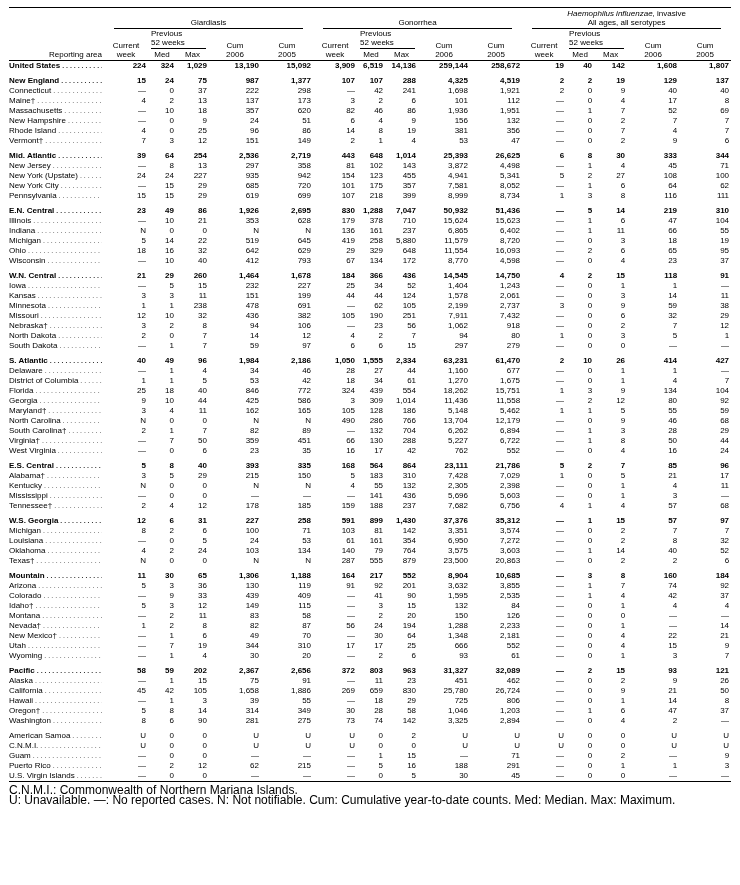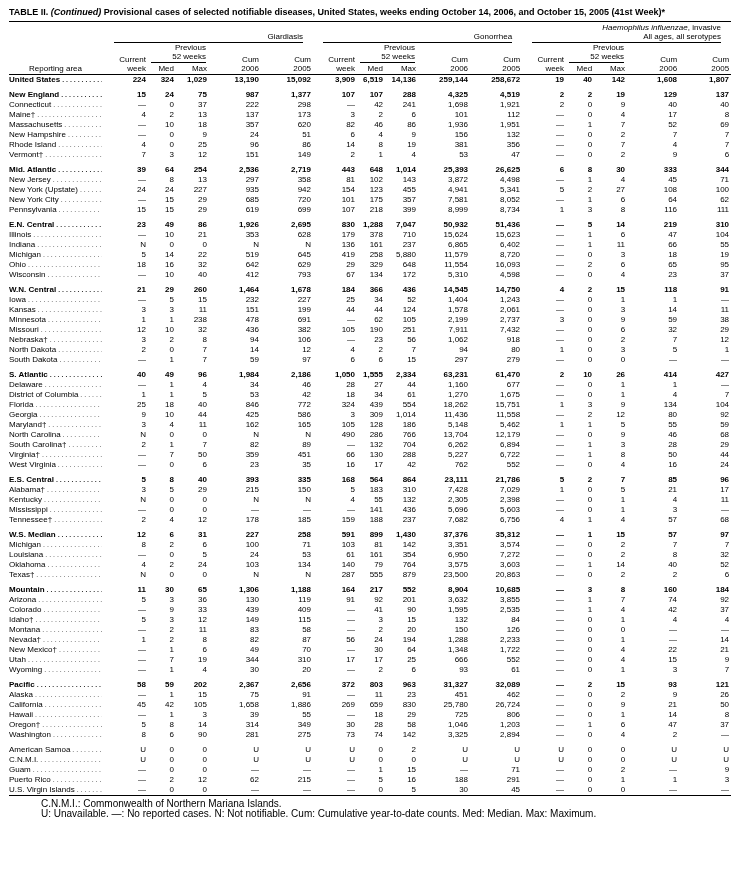--- a/index.html
+++ b/index.html
@@ -26,27 +26,26 @@
     border-top: 1px solid #000;
     border-bottom: 1px solid #000;
   }
   thead { border-bottom: 1px solid #000; }
   thead th {
     font-weight: normal;
     font-size: 8px;
     line-height: 9px;
     vertical-align: bottom;
     padding: 1px 2px;
-    text-align: right;
     white-space: nowrap;
   }
-  th.area-h { text-align: center; padding-left: 0; }
+  th.area-h { text-align: right; padding-left: 0; }
   th.group-h { padding: 1px 10px 0 10px; overflow: hidden; }
   th.group-h .gh { border-bottom: 1px solid #000; padding-bottom: 1px; }
-  th.prev-h { text-align: right; padding: 0 3px; }
+  th.prev-h { text-align: left; padding: 0 3px; }
   th.prev-h .ph { border-bottom: 1px solid #000; padding-bottom: 1px; }
 
   tbody td {
     font-size: 8px;
     line-height: 10px;
     vertical-align: bottom;
     padding: 0 2px;
   }
   td.num { text-align: right; white-space: nowrap; }
   td.area { text-align: left; padding-left: 0; overflow: hidden; }
@@ -56,35 +55,29 @@
   .arealine { display: flex; align-items: baseline; }
   .nm { white-space: nowrap; flex: 0 0 auto; }
   .leader { flex: 1 1 auto; min-width: 0; overflow: hidden; white-space: nowrap; margin-left: 2px; color: #333; }
   .leader::after {
     content: ". . . . . . . . . . . . . . . . . . . . . . . . . . . . . . . . . . . . . . . . . . . . . . . . . .";
     font-size: 7px;
   }
 
   .footnotes {
     margin-top: 3px;
-    font-size: 10px;
+    font-size: 12px;
     line-height: 10px;
-    margin-left: 32px;
   }
 </style>
 </head>
 <body>
 
 <div class="page">
 
-  <div class="title">
-    <span class="b">TABLE II.</span>
-    <span class="bi">(Continued)</span>
-    <span class="b">Provisional cases of selected notifiable diseases, United States, weeks ending October 14, 2006, and October 15, 2005 (41st Week)*</span>
-  </div>
 
   <table id="tbl">
     <colgroup>
       <col style="width:95px">
       <col style="width:44px">
         <col style="width:28px">
         <col style="width:33px">
         <col style="width:52px">
         <col style="width:52px">
       <col style="width:44px">
@@ -579,21 +572,21 @@
             </div>
           </td>
           <td class="num">—</td>
           <td class="num">10</td>
           <td class="num">40</td>
           <td class="num">412</td>
           <td class="num">793</td>
           <td class="num">67</td>
           <td class="num">134</td>
           <td class="num">172</td>
-          <td class="num">5,310</td>
+          <td class="num">8,770</td>
           <td class="num">4,598</td>
           <td class="num">—</td>
           <td class="num">0</td>
           <td class="num">4</td>
           <td class="num">23</td>
           <td class="num">37</td>
         </tr>
         <tr>
           <td class="spacer" colspan="16"></td>
         </tr>
@@ -1131,21 +1124,21 @@
           <td class="num">4</td>
           <td class="num">57</td>
           <td class="num">68</td>
         </tr>
         <tr>
           <td class="spacer" colspan="16"></td>
         </tr>
         <tr class="bold">
           <td class="area">
             <div class="arealine">
-              <span class="nm">W.S. Median</span>
+              <span class="nm">W.S. Georgia</span>
               <span class="leader"></span>
             </div>
           </td>
           <td class="num">12</td>
           <td class="num">6</td>
           <td class="num">31</td>
           <td class="num">227</td>
           <td class="num">258</td>
           <td class="num">591</td>
           <td class="num">899</td>
@@ -1400,21 +1393,21 @@
           </td>
           <td class="num">—</td>
           <td class="num">1</td>
           <td class="num">6</td>
           <td class="num">49</td>
           <td class="num">70</td>
           <td class="num">—</td>
           <td class="num">30</td>
           <td class="num">64</td>
           <td class="num">1,348</td>
-          <td class="num">1,722</td>
+          <td class="num">2,181</td>
           <td class="num">—</td>
           <td class="num">0</td>
           <td class="num">4</td>
           <td class="num">22</td>
           <td class="num">21</td>
         </tr>
         <tr>
           <td class="area">
             <div class="arealine">
               <span class="nm">Utah</span>

